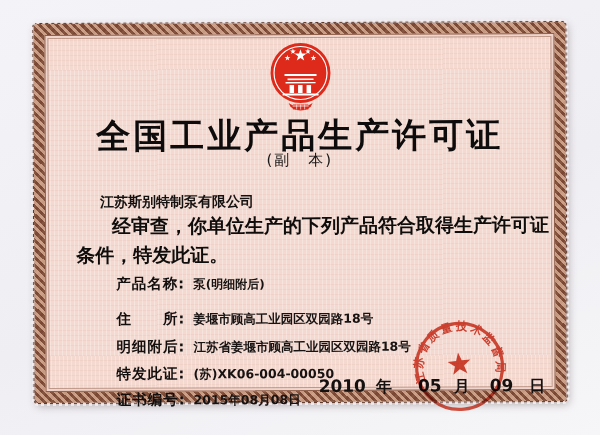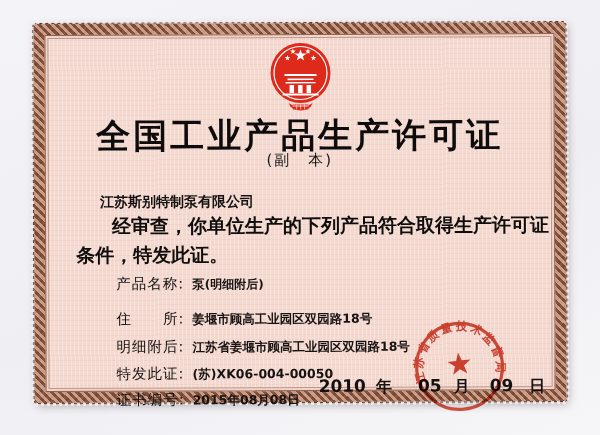--- a/index.html
+++ b/index.html
@@ -44,21 +44,21 @@
     position:absolute;left:54px;top:158px;font-size:14px;font-weight:bold;color:#141110;text-align:right;
   }
   .body-par{
     position:absolute;left:30px;top:176px;width:478px;
     font-size:19px;font-weight:bold;line-height:29px;color:#0f0d0c;
   }
   .body-par .l1{display:block;text-indent:36px;}
   .body-par .l2{display:block;}
   .fields{position:absolute;left:70px;top:238px;width:330px;}
   .frow{white-space:nowrap;margin:0;}
-  .frow .lab{font-size:14.5px;font-weight:normal;letter-spacing:1px;color:#120f0e;}
+  .frow .lab{font-size:14.5px;font-weight:bold;letter-spacing:1px;color:#120f0e;}
   .frow .val{font-size:12.5px;font-weight:bold;color:#171312;margin-left:3px;}
   .frow .note{font-size:12px;font-weight:bold;color:#171312;}
   .r0{margin-bottom:15px;}
   .r1{margin-bottom:8px;}
   .r2{margin-bottom:7px;}
   .r3{margin-bottom:6px;}
   .footnote{
     position:absolute;left:71px;top:361px;font-size:8.5px;font-weight:bold;color:#33201c;letter-spacing:.5px;
   }
   .issue-date{

